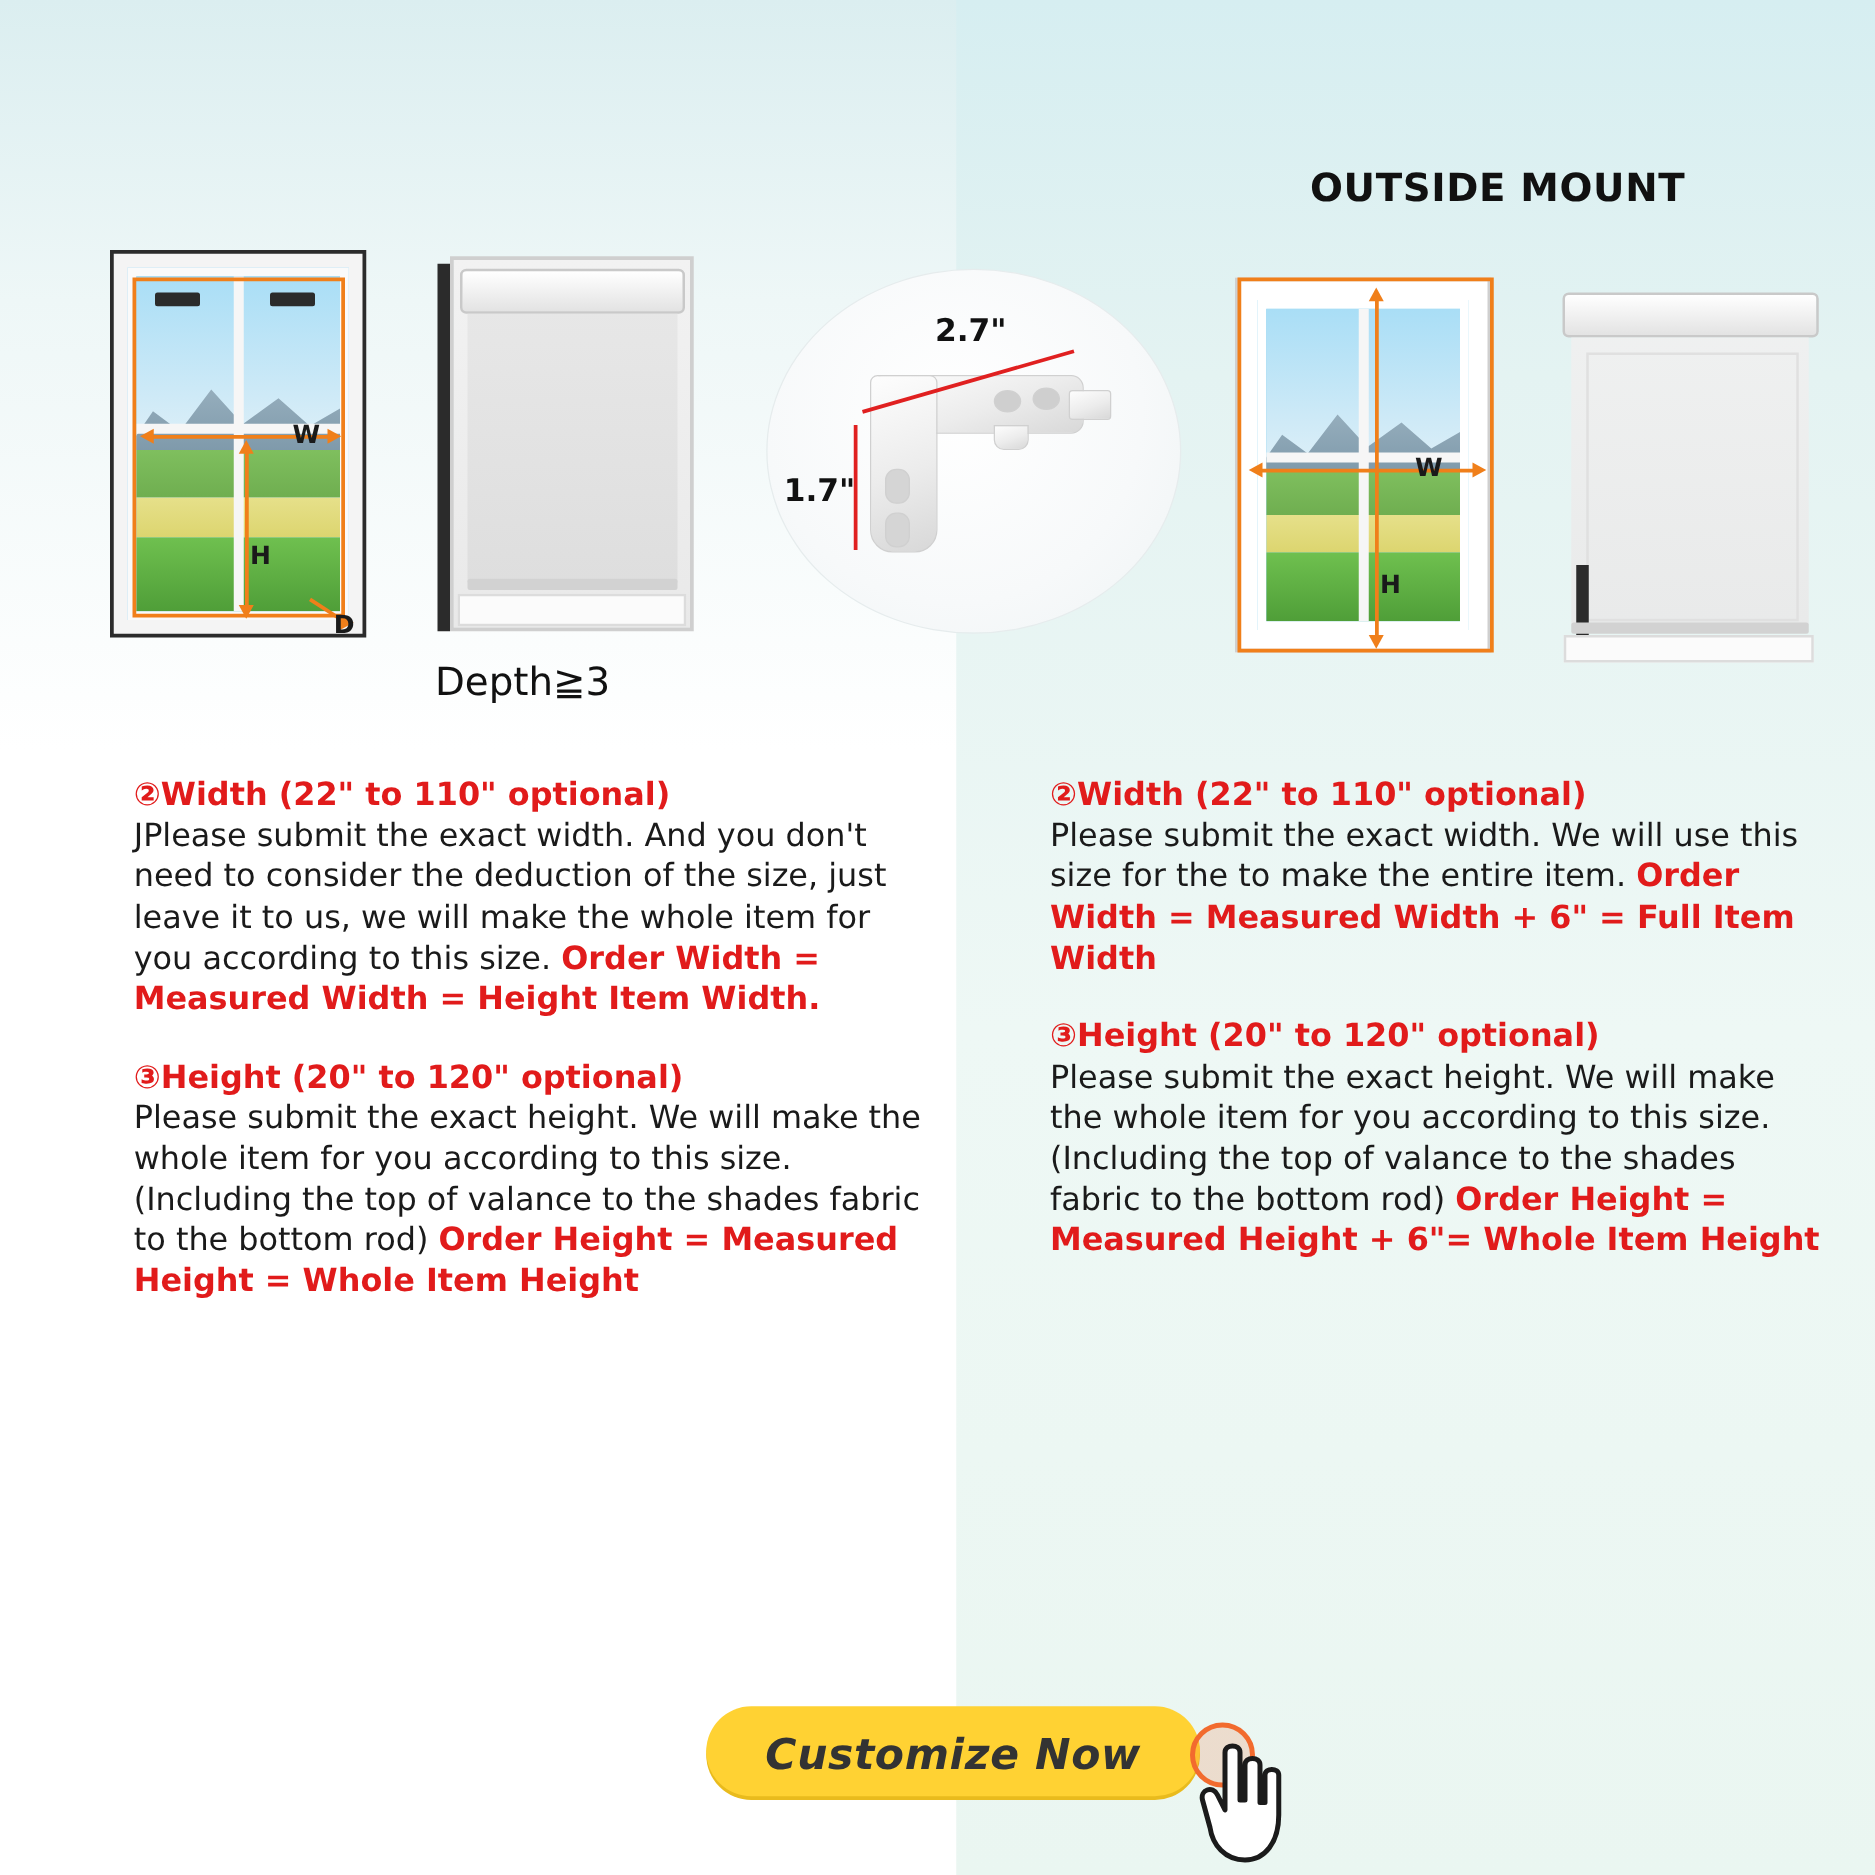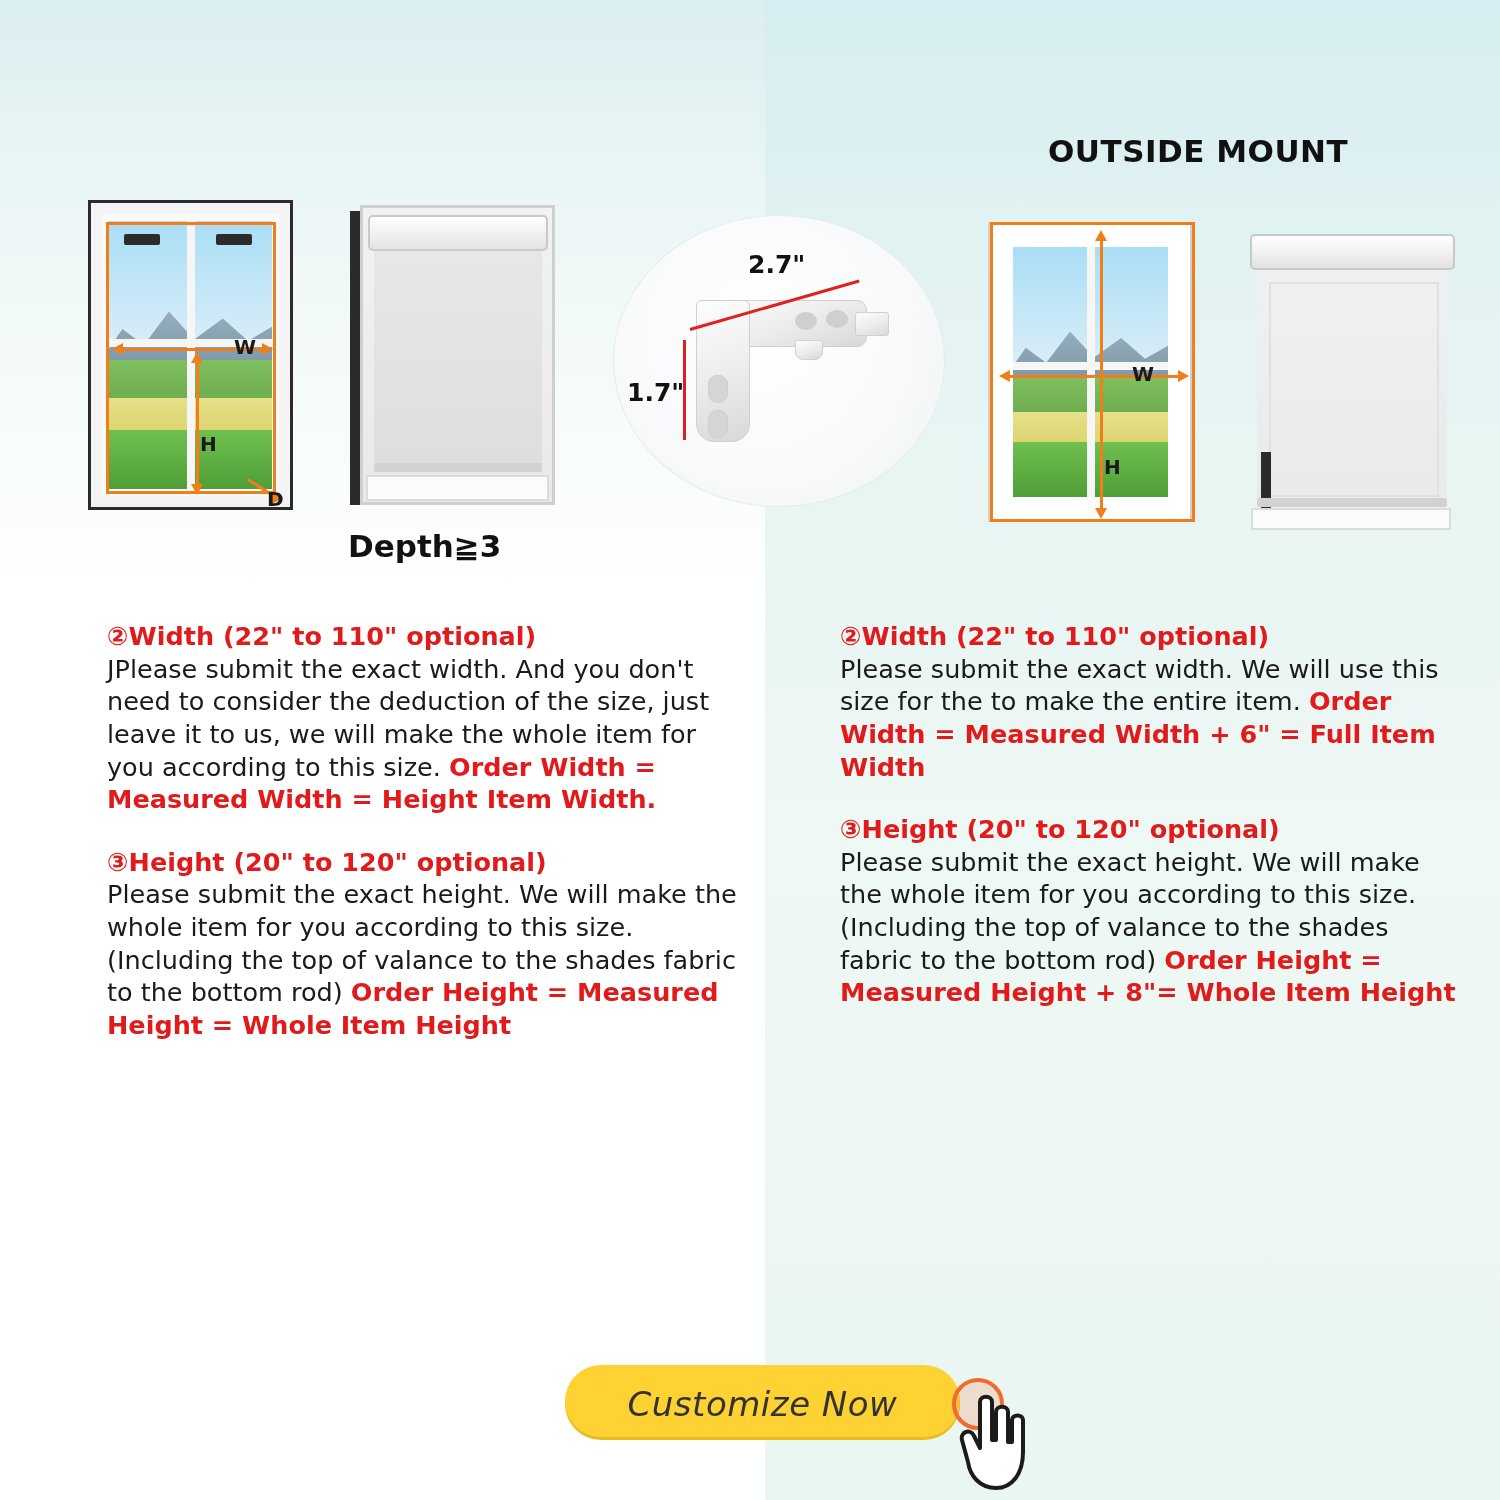--- a/index.html
+++ b/index.html
@@ -173,21 +173,21 @@
     width: 10px;
     background: #2b2b2b;
   }
 
   
   .depth-label {
     position: absolute;
     left: 348px;
     top: 528px;
     font-size: 31px;
-    font-weight: bold;
+    font-weight: normal;
     color: #111111;
   }
 
   
   .bracket-circle {
     position: absolute;
     left: 613px;
     top: 215px;
     width: 330px;
     height: 290px;
@@ -239,21 +239,21 @@
     background: #ffd233;
     border-radius: 36px;
     box-shadow: 0 3px 0 #e9bb1d;
     cursor: pointer;
   }
   .cta-label {
     position: absolute;
     left: 0; top: 0; width: 395px; height: 78px;
     display: flex; align-items: center; justify-content: center;
     font-size: 34px;
-    font-weight: normal;
+    font-weight: bold;
     font-style: italic;
     color: #333333;
     letter-spacing: 0.5px;
   }
   .cursor-hand {
     position: absolute;
     left: 950px;
     top: 1390px;
     width: 90px;
     height: 105px;
@@ -386,21 +386,21 @@
 
     <p class="p-blk">
       <span class="redhead">②Width (22" to 110" optional)</span>
       <span>Please submit the exact width. We will use this size for the to make the entire item.</span>
       <span class="red">Order Width = Measured Width + 6" = Full Item Width</span>
     </p>
 
     <p class="p-blk">
       <span class="redhead">③Height (20" to 120" optional)</span>
       <span>Please submit the exact height. We will make the whole item for you according to this size. (Including the top of valance to the shades fabric to the bottom rod)</span>
-      <span class="red">Order Height = Measured Height + 8"= Whole Item Height</span>
+      <span class="red">Order Height = Measured Height + 6"= Whole Item Height</span>
     </p>
   </div>
 
   <div class="cta">
     <div class="cta-label">Customize Now</div>
   </div>
   <div class="ripple"></div>
   <svg class="cursor-hand" viewBox="0 0 90 105">
     <path d="M30 12 C30 5, 42 5, 42 12 L42 50 L46 50 L46 22 C46 15, 58 15, 58 22 L58 52 L62 52 L62 30 C62 24, 73 24, 73 30 L73 62
              C73 84, 62 98, 46 98 C30 98, 20 86, 18 72 L12 50 C10 42, 20 38, 24 46 L30 58 Z" fill="#ffffff" stroke="#1b1b1b" stroke-width="4" stroke-linejoin="round"></path>

